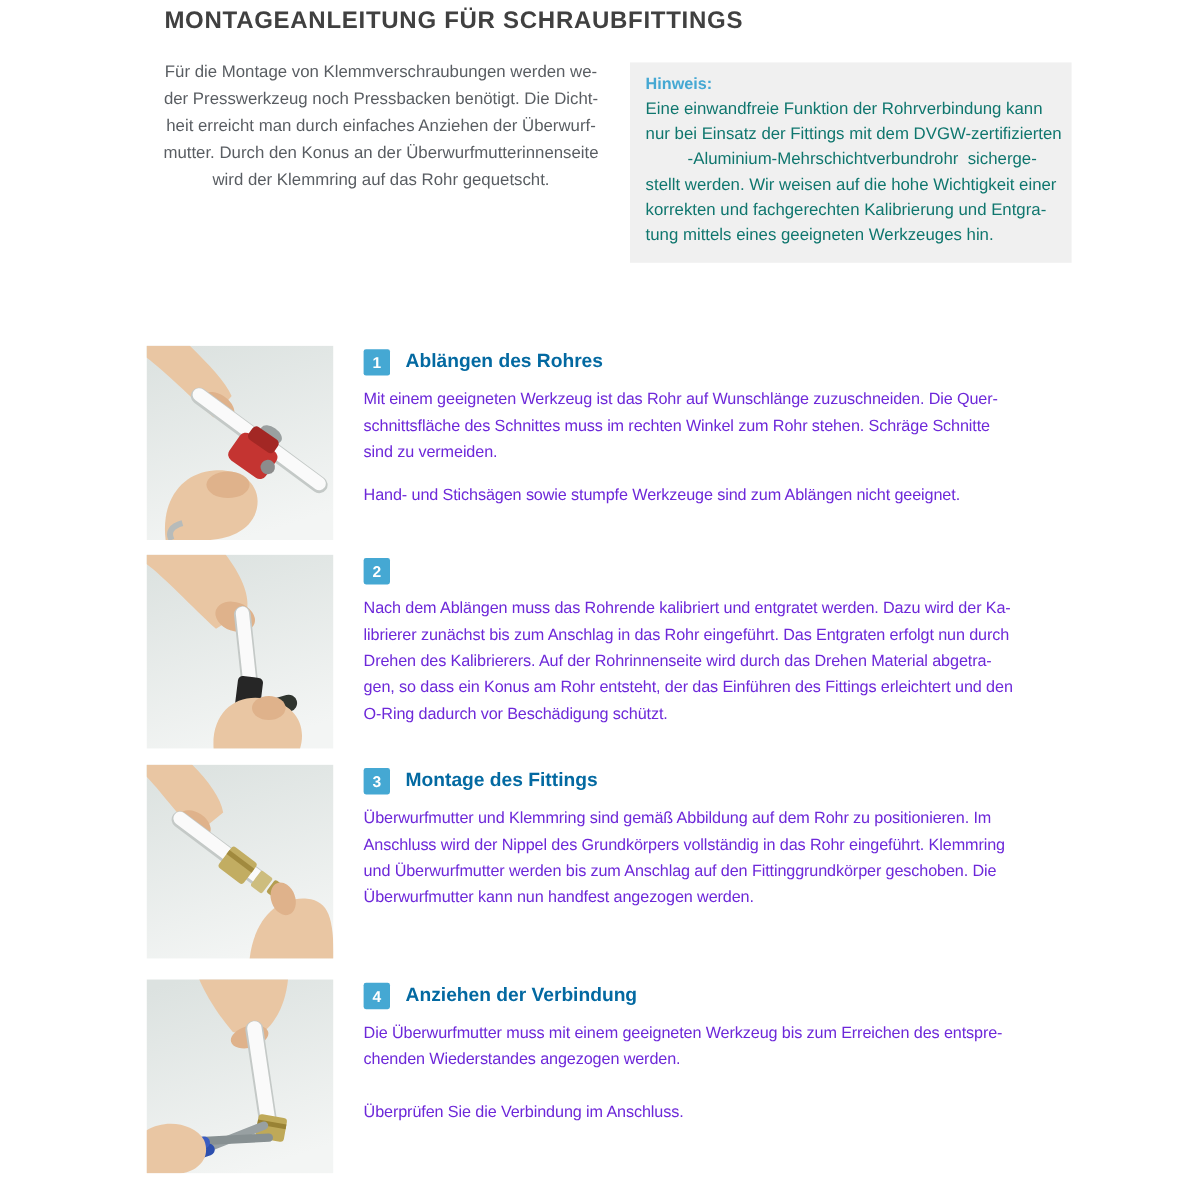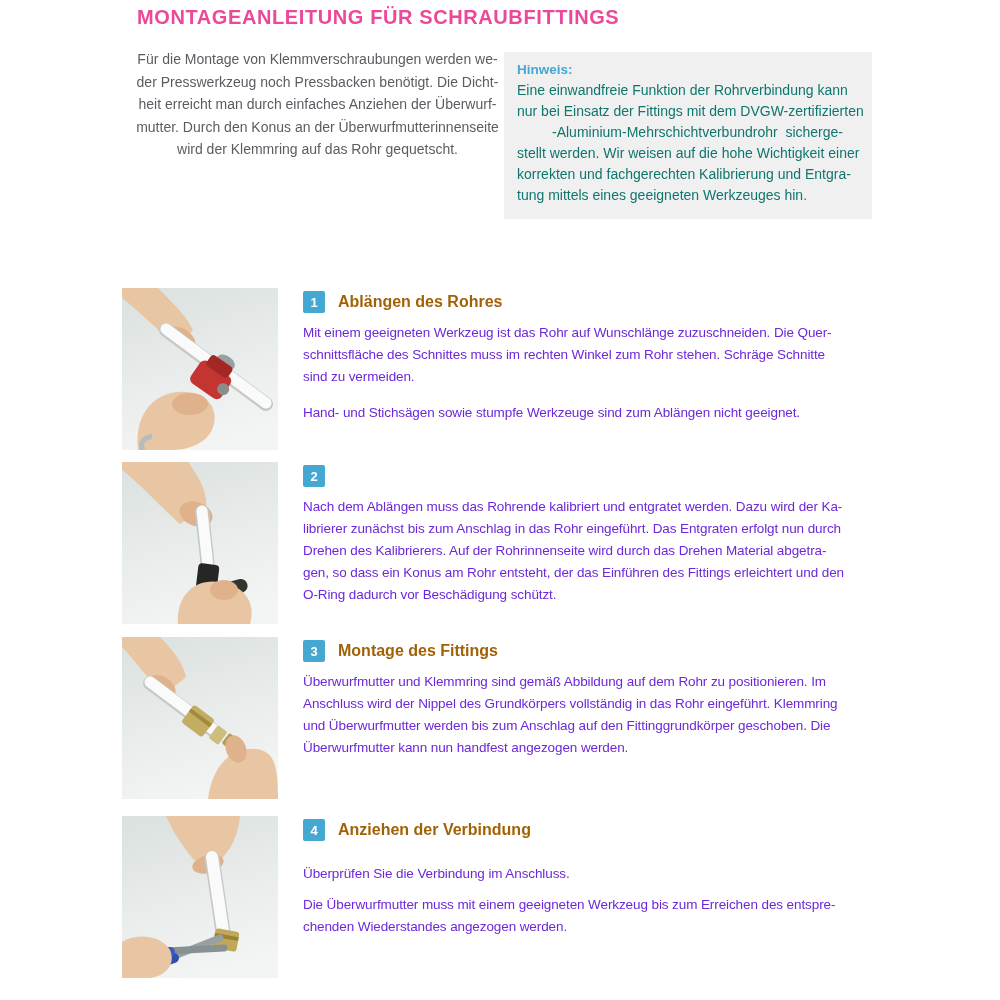--- a/index.html
+++ b/index.html
@@ -2,47 +2,47 @@
 <html><head>
 <meta charset="utf-8">
 <style>
   html, body { margin:0; padding:0; background:#ffffff; }
   .page {
     position:relative; width:1000px; height:1000px; background:#ffffff;
     font-family:"Liberation Sans", sans-serif; overflow:hidden;
   }
   .title {
     position:absolute; left:137px; top:6px; margin:0;
-    font-size:20px; font-weight:bold; letter-spacing:0.6px; color:#ec4899;
+    font-size:20px; font-weight:bold; letter-spacing:0.6px; color:#404040;
   }
   .lines { white-space:pre; }
   .intro {
     position:absolute; left:120px; top:48px; width:395px; margin:0;
     font-size:14px; line-height:22.5px; color:#595d62;text-align:center;
   }
   .note-box {
-    position:absolute; left:504px; top:52px; width:368px; box-sizing:border-box;
+    position:absolute; left:525px; top:52px; width:368px; box-sizing:border-box;
     background:#f0f0f0; padding:10px 13px 13px 13px;
   }
   .note-label { font-size:13.5px; font-weight:bold; color:#45a8d3; margin:0 0 3px 0; }
   .note-body { font-size:14px; line-height:21px; color:#0f766e; margin:0; }
   .step { position:absolute; left:0; width:1000px; height:170px; }
   .photo {
     position:absolute; left:122px; top:0; width:156px; height:162px;
     overflow:hidden;
   }
   .photo svg { display:block; width:156px; height:162px; }
   .step-text { position:absolute; left:303px; top:3px; width:600px; }
   .step-head { display:flex; align-items:center; }
   .badge {
     width:22px; height:22px; background:#45a8d3; color:#ffffff;
     font-size:13px; font-weight:bold; border-radius:2px;
     display:flex; align-items:center; justify-content:center; flex:0 0 auto;
   }
-  .step-title { margin-left:13px; font-size:16px; font-weight:bold; color:#a16207; }
+  .step-title { margin-left:13px; font-size:16px; font-weight:bold; color:#0369a1; }
   .step-body {
     margin:9px 0 0 0; font-size:13.5px; line-height:22px;
     letter-spacing:-0.1px; color:#6d28d9;
   }
   .step-extra { margin-top:14px; }
   .step-extra-wide { margin-top:22px; }
 </style>
 </head>
 <body>
 
@@ -226,19 +226,19 @@
         <g>
           <path d="M0,162 L0,126 C16,116 40,120 48,134 C54,148 44,160 28,162 Z" fill="#e9c6a3"></path>
         </g>
       </svg>
     </div>
     <div class="step-text">
       <div class="step-head">
         <span class="badge">4</span>
         <span class="step-title">Anziehen der Verbindung</span>
       </div>
-      <p class="step-body step-extra-wide lines">Überprüfen Sie die Verbindung im Anschluss.</p>
       <p class="step-body lines">Die Überwurfmutter muss mit einem geeigneten Werkzeug bis zum Erreichen des entspre-
 chenden Wiederstandes angezogen werden.</p>
+      <p class="step-body step-extra-wide lines">Überprüfen Sie die Verbindung im Anschluss.</p>
     </div>
   </div>
 
 </div>
 
 </body></html>

